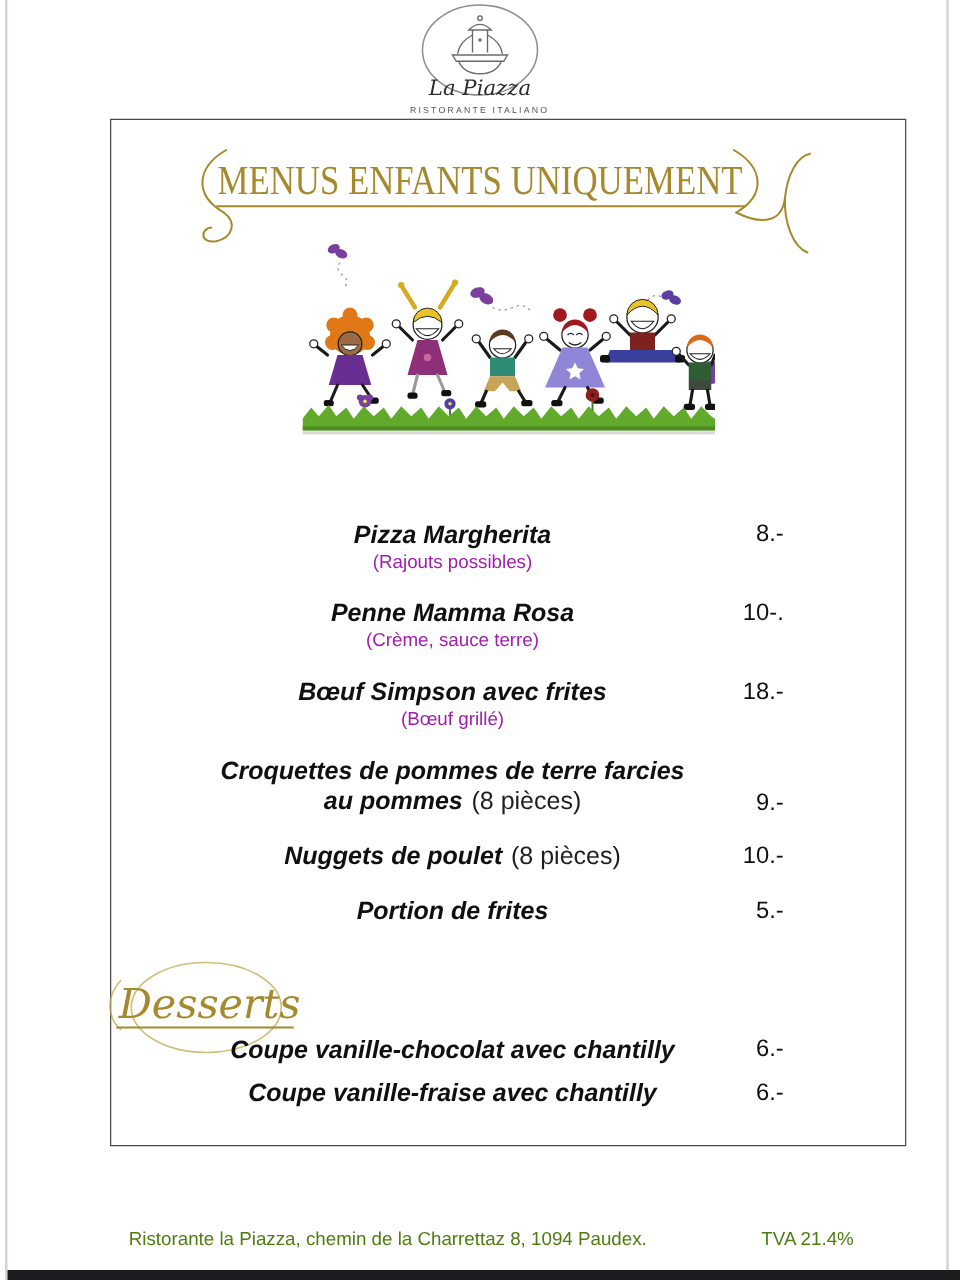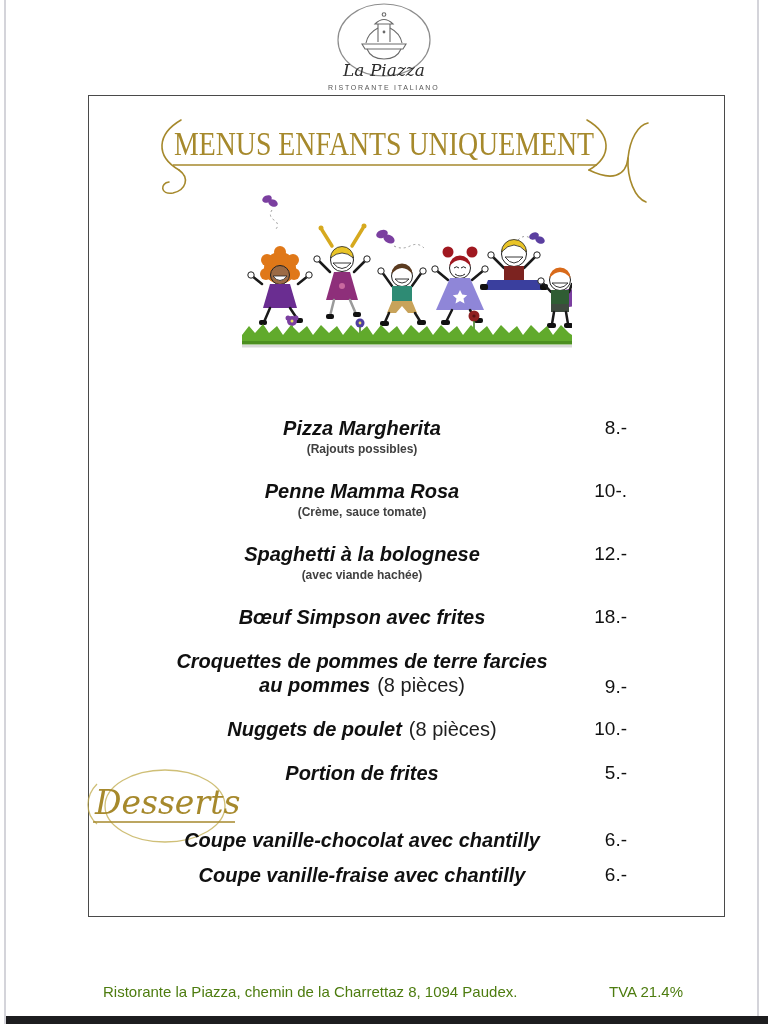--- a/index.html
+++ b/index.html
@@ -17,21 +17,21 @@
   .menu-box{
     position:absolute;left:88px;top:95px;width:590px;height:820px;
     border:1px solid #4a4a4a;background:#fff;padding-left:45px;
   }
   .title-svg{position:absolute;left:0;top:12px;width:590px;height:100px;overflow:visible;}
   .kids-svg{position:absolute;left:50%;top:92px;margin-left:-165px;width:330px;height:160px;}
 
   .items{position:absolute;left:8px;top:300px;width:530px;}
   .row{position:relative;margin-bottom:10px;margin-top:20px;}
   .row .name{font-style:italic;font-weight:700;font-size:20px;line-height:24px;color:#101010;}
-  .row .note{font-size:12px;line-height:19px;color:#404040;font-weight:bold;}
+  .row .note{font-size:15px;line-height:19px;color:#a21caf;}
   .row .inline-note{font-style:normal;font-weight:400;font-size:20px;margin-left:7px;color:#1e1e1e;}
   .row .price{position:absolute;right:0;top:1px;font-size:19px;color:#101010;}
   .row.two-line .price{top:27px;}
   .row.gap-lg{margin-bottom:13px;}
 
   .desserts{position:absolute;left:0;top:680px;width:546px;}
   .desserts-heading-svg{position:absolute;left:-6px;top:-14px;width:230px;height:90px;overflow:visible;}
   .dessert-row{position:absolute;left:8px;width:530px;}
   .dessert-row.r1{top:52px;}
   .dessert-row.r2{top:87px;}
@@ -226,32 +226,28 @@
     <div class="items">
 
       <div class="row">
         <div class="name">Pizza Margherita</div>
         <div class="note">(Rajouts possibles)</div>
         <div class="price">8.-</div>
       </div>
 
       <div class="row">
         <div class="name">Penne Mamma Rosa</div>
-        <div class="note">(Crème, sauce tomate)</div>
+        <div class="note">(Crème, sauce terre)</div>
         <div class="price">10-.</div>
       </div>
 
-      <div class="row">
-        <div class="name">Spaghetti à la bolognese</div>
-        <div class="note">(avec viande hachée)</div>
-        <div class="price">12.-</div>
-      </div>
 
       <div class="row gap-lg">
         <div class="name">Bœuf Simpson avec frites</div>
+        <div class="note">(Bœuf grillé)</div>
         <div class="price">18.-</div>
       </div>
 
       <div class="row two-line gap-lg">
         <div class="name">Croquettes de pommes de terre farcies</div>
         <div class="name"><span>au pommes</span><span class="inline-note">(8 pièces)</span></div>
         <div class="price">9.-</div>
       </div>
 
       <div class="row">

